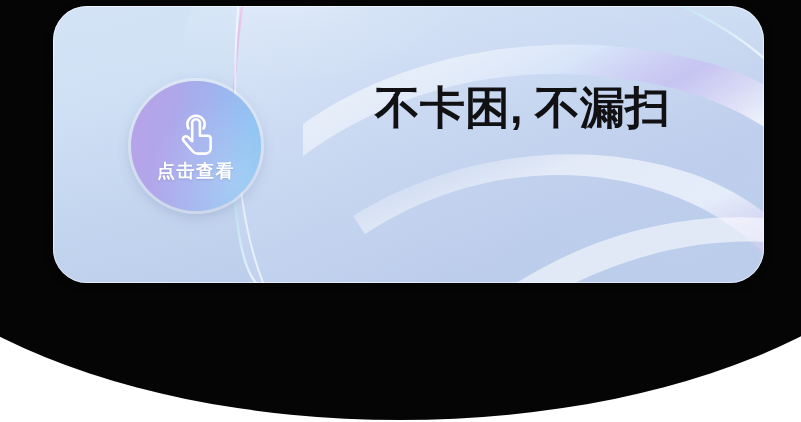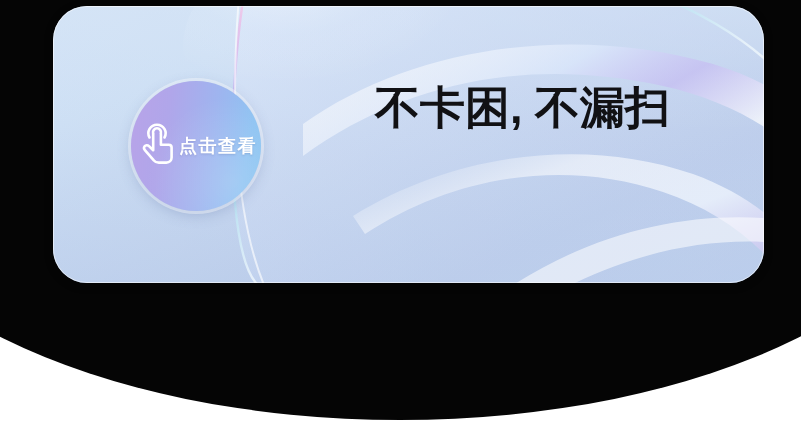--- a/index.html
+++ b/index.html
@@ -78,21 +78,21 @@
     width: 130px;
     height: 130px;
     border-radius: 50%;
     background:
       radial-gradient(circle at 78% 78%, rgba(255,255,255,0.18), rgba(255,255,255,0) 60%),
       linear-gradient(100deg, #b9a3e8 0%, #b0a6ea 28%, #9fb4ef 58%, #8ec2f2 84%, #86c4f0 100%);
     box-shadow:
       0 0 0 3px rgba(255,255,255,0.38),
       0 4px 14px rgba(90,110,160,0.30);
     display: flex;
-    flex-direction: row;
+    flex-direction: column;
     align-items: center;
     justify-content: center;
     cursor: pointer;
   }
   .cta-icon {
     width: 44px;
     height: 46px;
     margin-bottom: 4px;
     display: block;
   }

